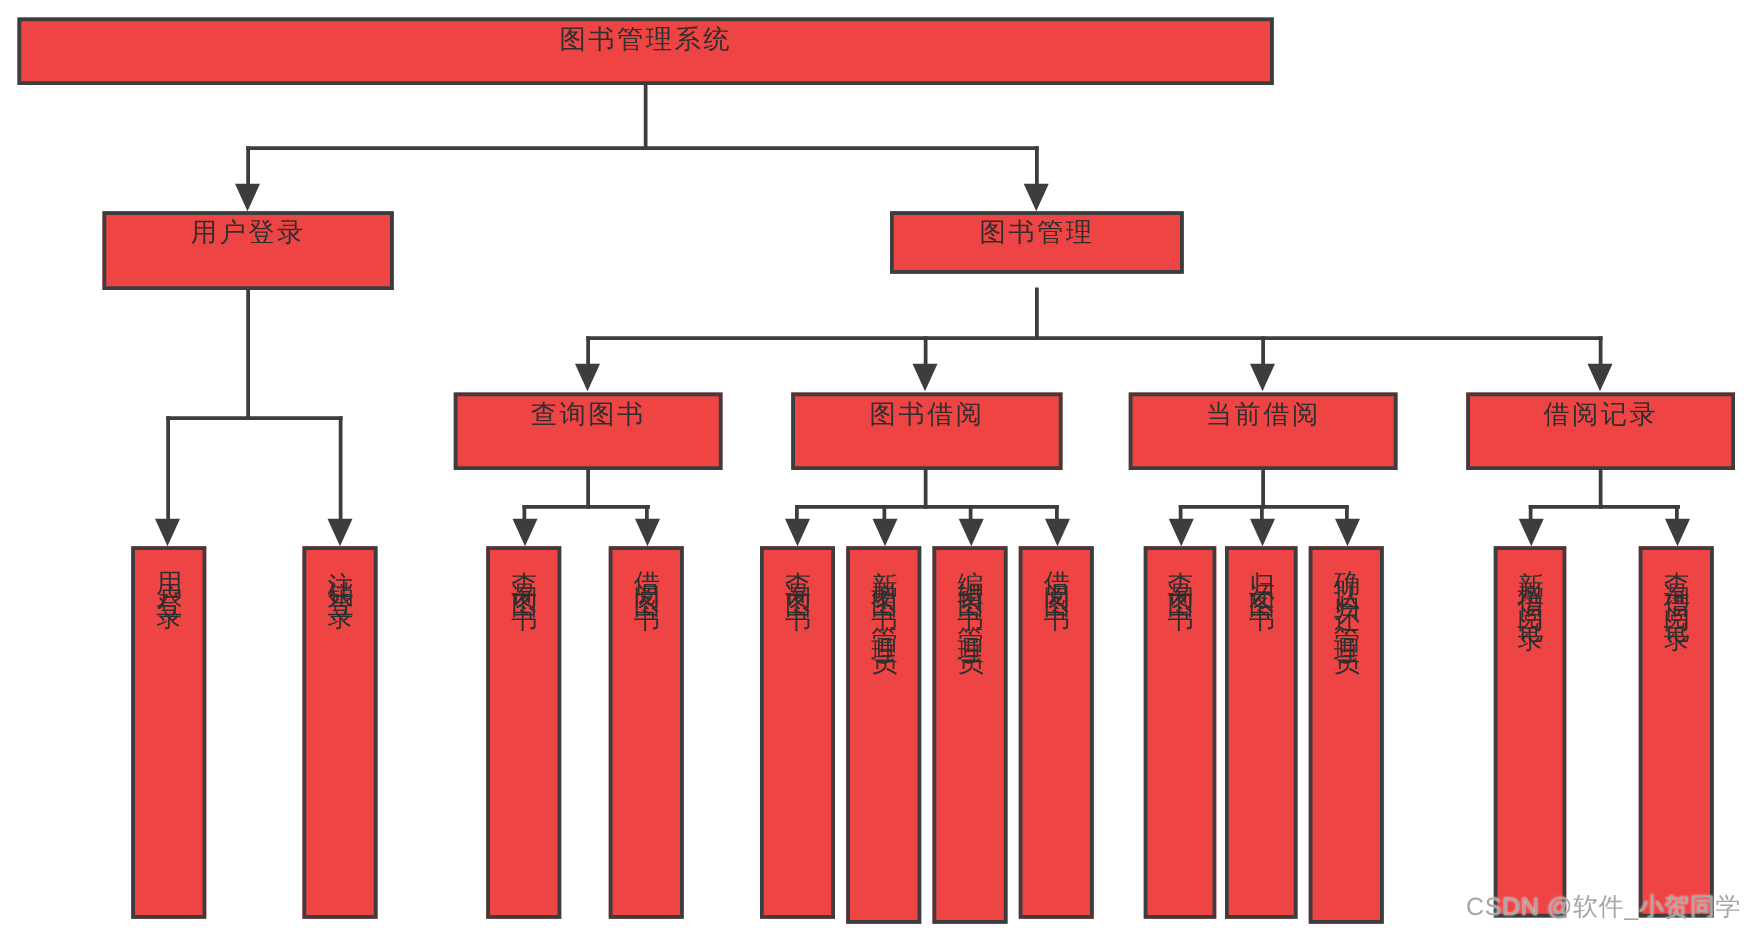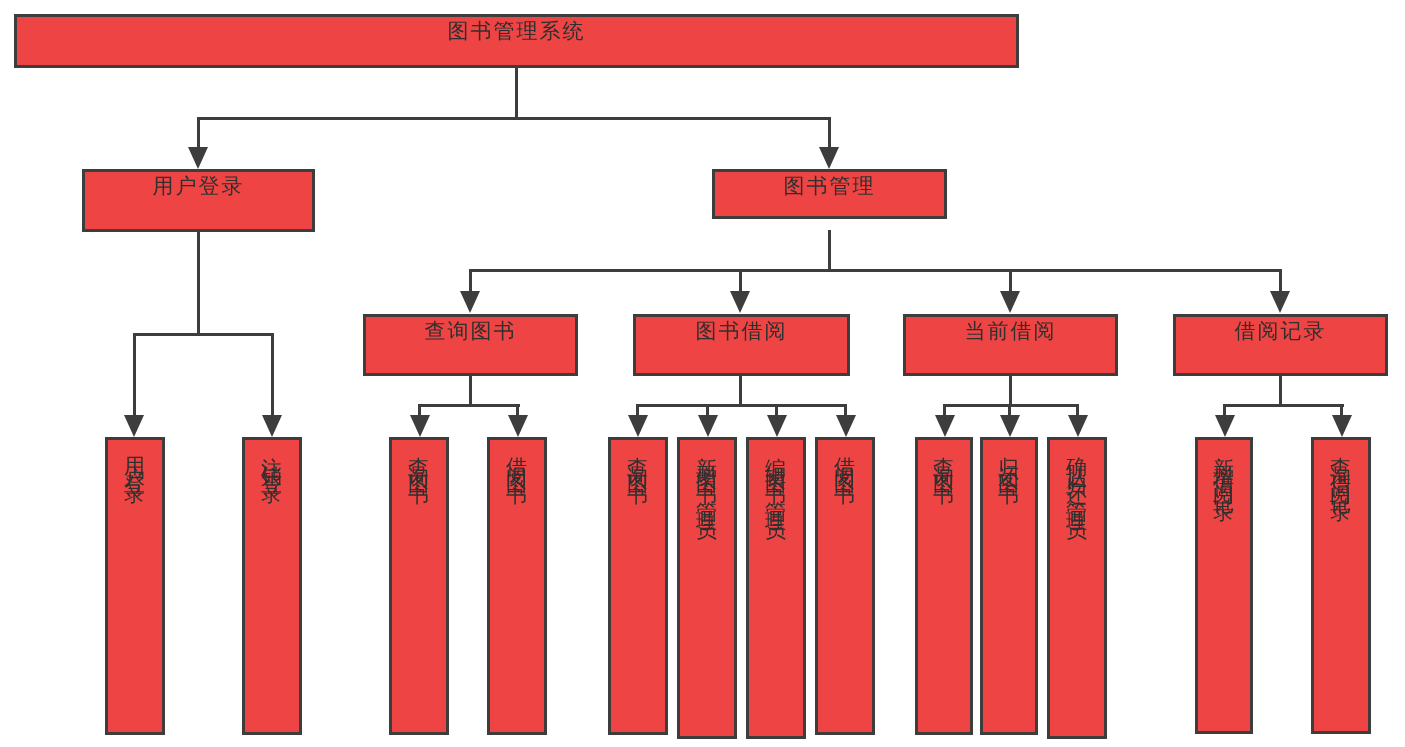--- a/index.html
+++ b/index.html
@@ -190,14 +190,15 @@
   <div class="arrow" style="left:628px;top:415px"></div>
   <div class="arrow" style="left:698px;top:415px"></div>
   <div class="arrow" style="left:767px;top:415px"></div>
   <div class="arrow" style="left:836px;top:415px"></div>
   <div class="arrow" style="left:935px;top:415px"></div>
   <div class="arrow" style="left:1000px;top:415px"></div>
   <div class="arrow" style="left:1068px;top:415px"></div>
   <div class="arrow" style="left:1215px;top:415px"></div>
   <div class="arrow" style="left:1332px;top:415px"></div>
 
+  <div class="watermark">CSDN @软件_小贺同学</div>
 
 </div>
 
 </body></html>

